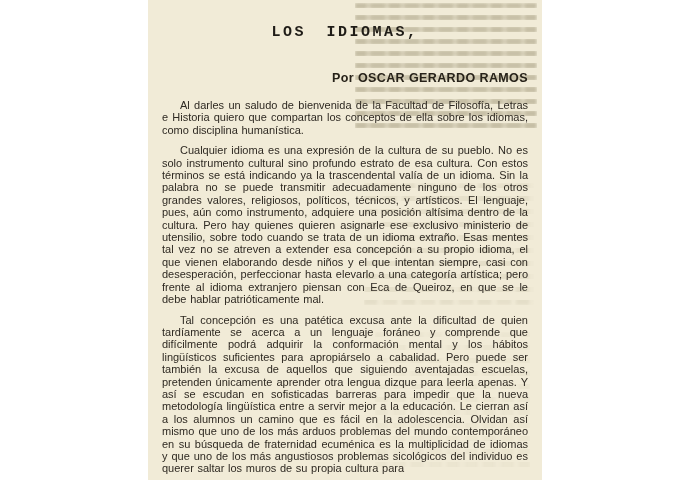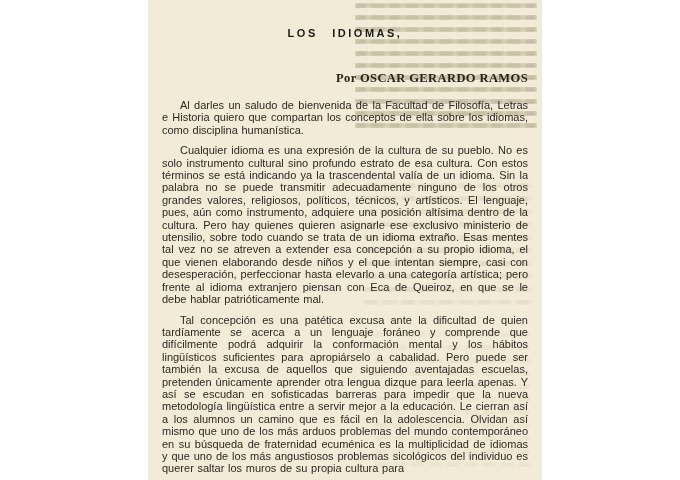--- a/index.html
+++ b/index.html
@@ -69,32 +69,32 @@
     z-index: 2;
     left: 0;
     top: 0;
     width: 100%;
     height: 100%;
     box-sizing: border-box;
     padding: 19px 14px 0 14px;
   }
   .title-line {
     text-align: center;
-    font-family: Liberation Sans, sans-serif;
+    font-family: Liberation Mono, monospace;
     font-weight: bold;
-    font-size: 11px;
+    font-size: 15px;
     line-height: 28px;
     letter-spacing: 2.5px;
     word-spacing: 9px;
     color: #1f1c17;
   }
   .byline {
     margin-top: 24px;
     text-align: right;
-    font-family: Liberation Serif, serif;
+    font-family: Liberation Sans, sans-serif;
     font-weight: bold;
     font-size: 12.5px;
     line-height: 15px;
     letter-spacing: 0.4px;
     color: #272219;
   }
   .body-text {
     margin-top: 13px;
     font-family: Liberation Sans, sans-serif;
     font-size: 11px;

